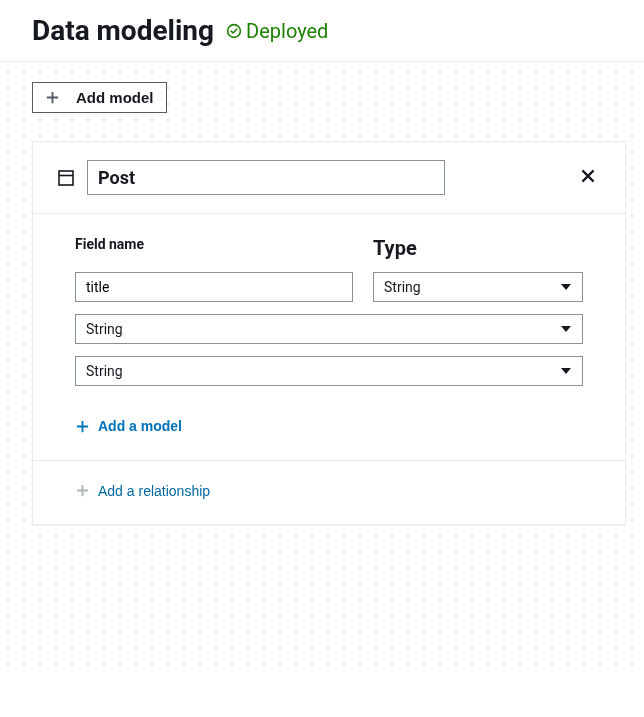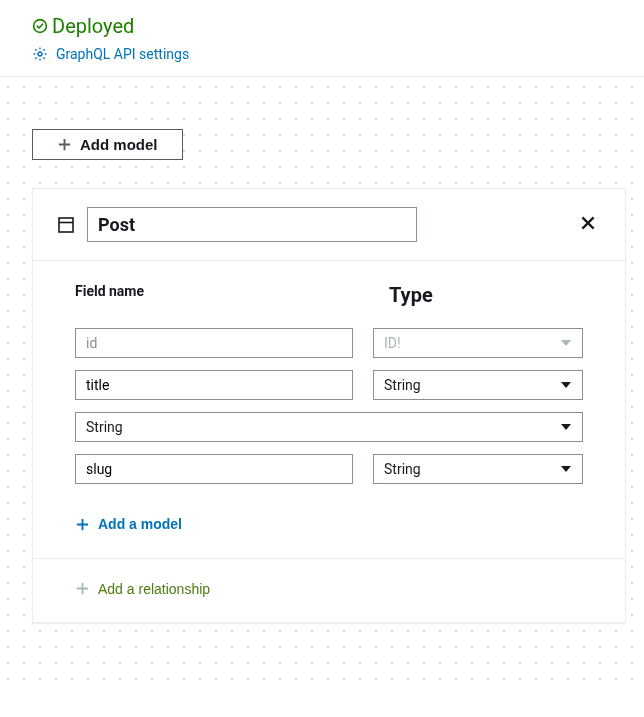--- a/index.html
+++ b/index.html
@@ -48,72 +48,71 @@
     .workspace {
       padding: 20px 18px 24px 18px;
       background-image: radial-gradient(#d5dbdb 1px, transparent 1px);
       background-size: 16px 16px;
       background-position: 0px 2px;
       min-height: 612px;
     }
     .add-model-btn {
       background: #fff;
       border: 1px solid #545b64;
-      padding: 6px 24px;
+      padding: 6px 12px;
       font-size: 15px;
       font-weight: 700;
       display: inline-flex;
       align-items: center;
-      gap: 8px;
+      gap: 16px;
       cursor: pointer;
       color: #16191f;
       margin-left: 14px;
-      margin-top: 32px;
     }
     .add-model-btn svg { width: 15px; height: 15px; }
     .model-card {
       background: #fff;
       border: 1px solid #eaeded;
       box-shadow: 0 1px 1px rgba(0,0,0,0.05);
       margin-top: 28px;
       margin-left: 14px;
       margin-right: 0px;
     }
     .model-card-header {
       display: flex;
       align-items: center;
       padding: 18px 24px 18px 24px;
       gap: 12px;
       border-bottom: 1px solid #eaeded;
     }
     .table-icon { width: 18px; height: 18px; flex-shrink: 0; }
     .model-name-input {
       flex: 0 0 auto;
-      width: 330px;
+      width: 358px;
       border: 1px solid #879196;
       padding: 6px 10px;
       font-size: 18px;
       font-weight: 700;
       font-family: inherit;
       color: #16191f;
     }
     .spacer { flex: 1; }
     .close-btn {
       background: none;
       border: none;
       cursor: pointer;
       padding: 4px;
       color: #16191f;
     }
     .close-btn svg { width: 18px; height: 18px; }
     .model-body { padding: 22px 42px 22px 42px; }
     .columns-header {
       display: flex;
-      gap: 36px;
-      margin-bottom: 21px;
+      gap: 20px;
+      margin-bottom: 12px;
     }
     .col-field { flex: 0 0 278px; font-weight: 700; font-size: 14px; }
     .col-type { flex: 1; font-weight: 700; font-size: 20px; }
     .field-row {
       display: flex;
       gap: 20px;
       margin-bottom: 12px;
     }
     .field-input {
       flex: 0 0 278px;
@@ -156,45 +155,39 @@
       font-weight: 700;
       cursor: pointer;
       padding: 0;
     }
     .add-field-row { margin-top: 20px; }
     .relationship-section {
       border-top: 1px solid #eaeded;
       padding: 22px 42px;
     }
     .add-relationship-btn {
-      color: #4d7c0f;
+      color: #0369a1;
       font-weight: 400;
       cursor: default;
     }
     .plus-small { width: 15px; height: 15px; }
   </style>
 </head>
 <body>
 
 <div class="header">
   <div class="title-row">
+    <h1 class="page-title">Data modeling</h1>
     <span class="status-badge">
       <svg viewBox="0 0 16 16" fill="none" stroke="#1d8102" stroke-width="1.6">
         <circle cx="8" cy="8" r="6.4"></circle>
         <path d="M5.2 8.2 L7.1 10 L10.8 6" stroke-linecap="round" stroke-linejoin="round"></path>
       </svg>
       <span>Deployed</span>
     </span>
-  </div>
-  <div class="settings-row">
-    <svg class="gear-icon" viewBox="0 0 16 16" fill="none" stroke="#0073bb" stroke-width="1.4">
-      <circle cx="8" cy="8" r="2"></circle>
-      <path d="M8 1.5v1.8M8 12.7v1.8M3.3 3.3l1.3 1.3M11.4 11.4l1.3 1.3M1.5 8h1.8M12.7 8h1.8M3.3 12.7l1.3-1.3M11.4 4.6l1.3-1.3"></path>
-    </svg>
-    <a class="settings-link">GraphQL API settings</a>
   </div>
 </div>
 
 <div class="workspace">
   <button class="add-model-btn">
     <svg viewBox="0 0 16 16" stroke="#545b64" stroke-width="2">
       <path d="M8 2v12M2 8h12"></path>
     </svg>
     <span>Add model</span>
   </button>
@@ -214,47 +207,37 @@
       </button>
     </div>
 
     <div class="model-body">
       <div class="columns-header">
         <div class="col-field">Field name</div>
         <div class="col-type">Type</div>
       </div>
       <div id="fields-container">
           <div class="field-row">
-            <input class="field-input disabled" readonly="" value="id" style="">
-            <div class="type-select disabled">
-              <span>ID!</span>
-              <svg viewBox="0 0 12 12">
-                <path d="M1 3 L6 9 L11 3 Z" fill="#aab7b8"></path>
-              </svg>
-            </div>
-          </div>
-          <div class="field-row">
             <input class="field-input" value="title" style="">
             <div class="type-select">
               <span>String</span>
               <svg viewBox="0 0 12 12">
                 <path d="M1 3 L6 9 L11 3 Z" fill="#16191f"></path>
               </svg>
             </div>
           </div>
           <div class="field-row">
             <div class="type-select">
               <span>String</span>
               <svg viewBox="0 0 12 12">
                 <path d="M1 3 L6 9 L11 3 Z" fill="#16191f"></path>
               </svg>
             </div>
           </div>
           <div class="field-row">
-            <input class="field-input" value="slug" style="">
             <div class="type-select">
               <span>String</span>
               <svg viewBox="0 0 12 12">
                 <path d="M1 3 L6 9 L11 3 Z" fill="#16191f"></path>
               </svg>
             </div>
           </div>
           <div class="field-row">
           </div>
         </div>

